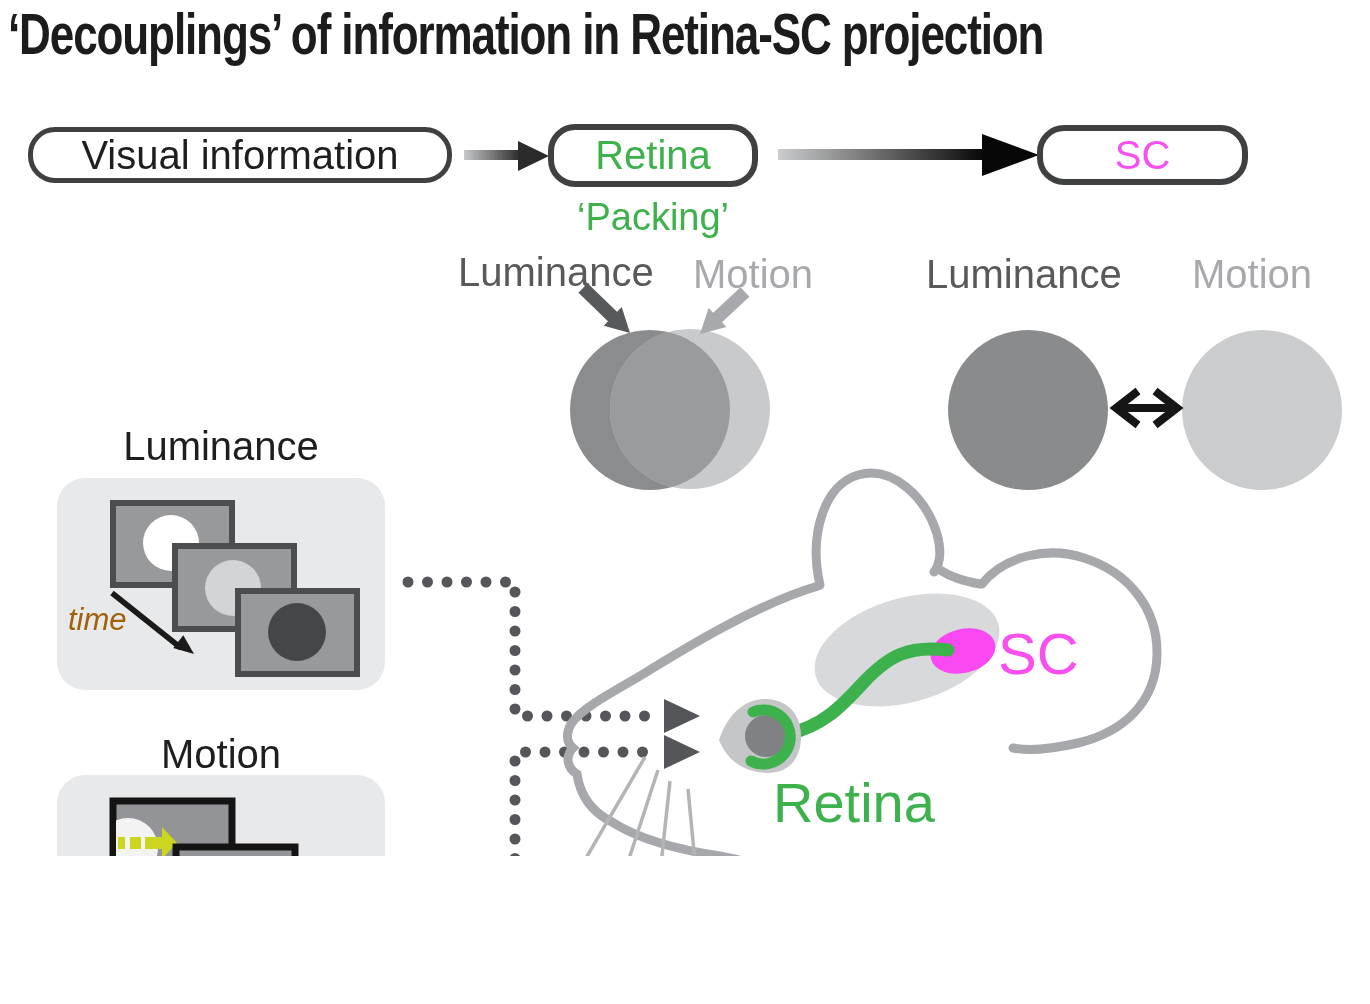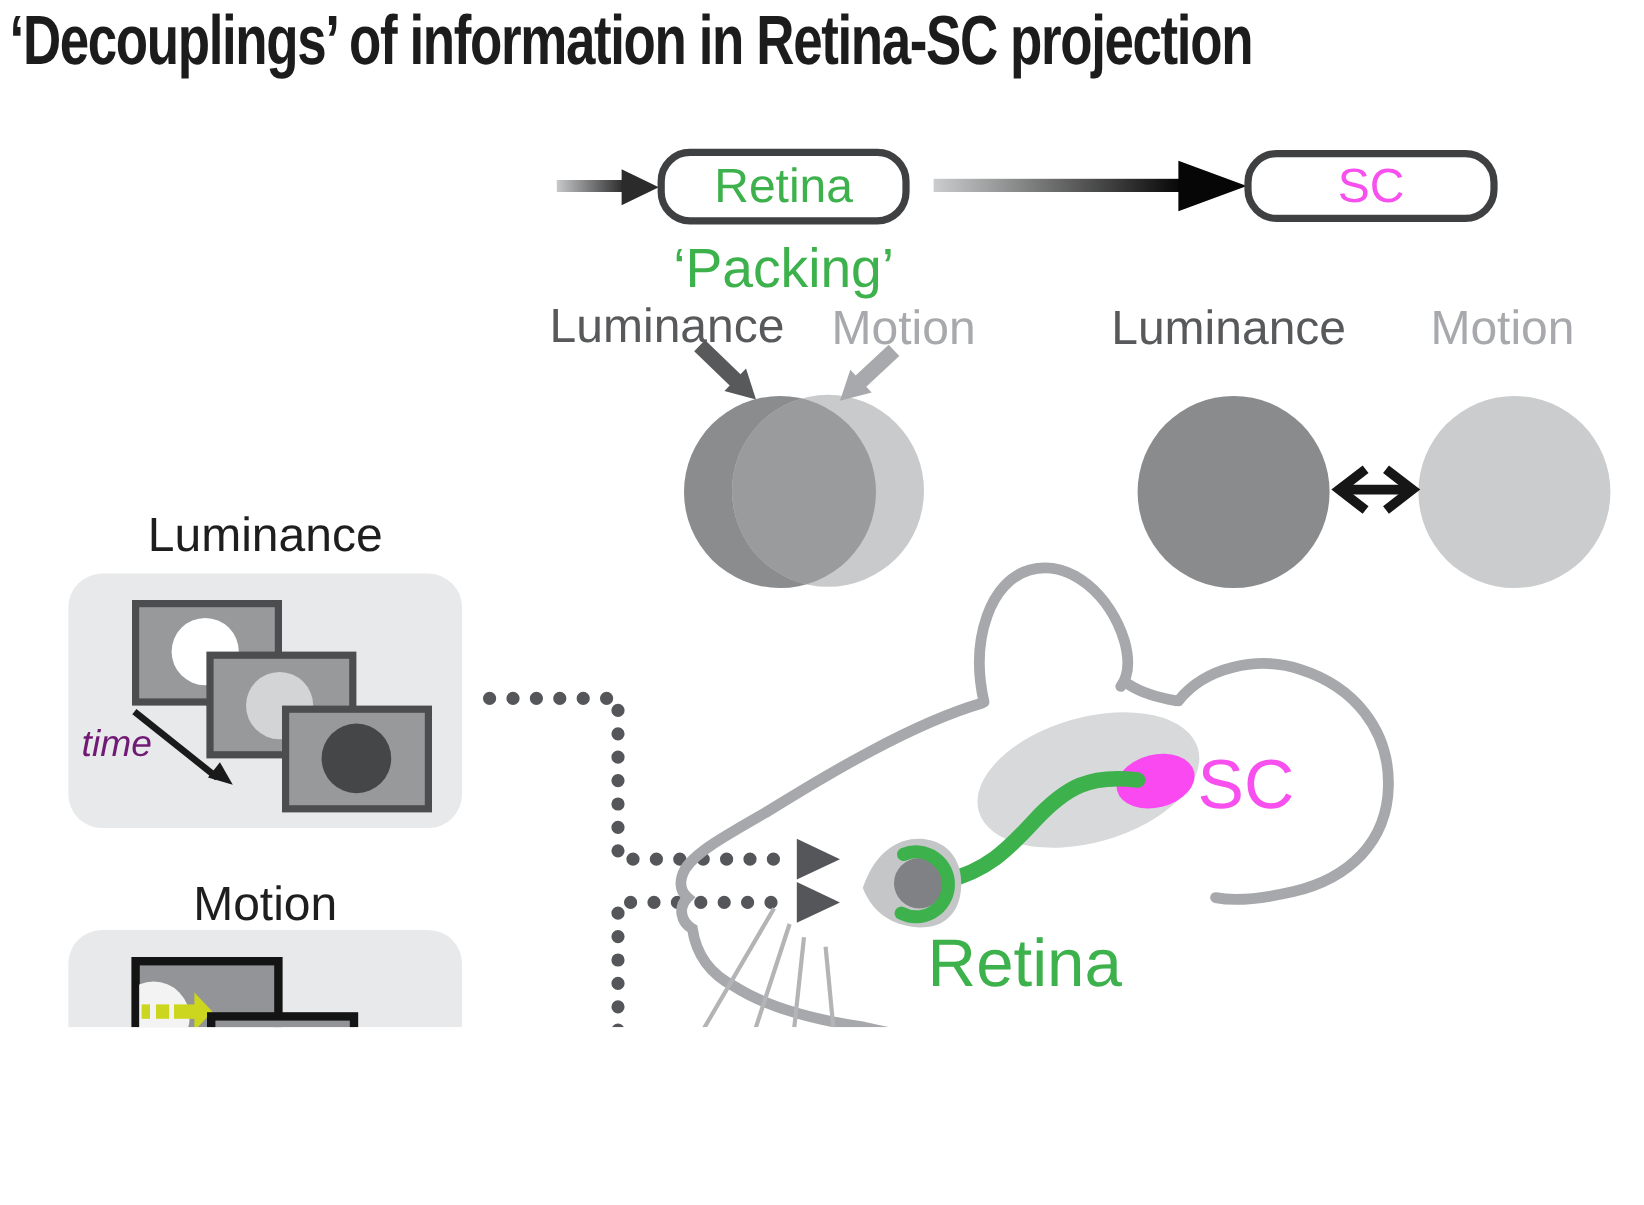--- a/index.html
+++ b/index.html
@@ -11,32 +11,32 @@
   #panel-mot{left:57px;top:775px;}
   .txt{position:absolute;z-index:3;white-space:nowrap;}
   #title{left:8px;top:0px;font-size:58px;font-weight:bold;color:#1c1c1c;letter-spacing:-1.5px;
          transform:scaleX(0.76);transform-origin:0 0;}
   .flowbox{position:absolute;z-index:3;border:5px solid #3f4042;border-radius:27px;background:#fff;
            display:flex;align-items:center;justify-content:center;font-size:40px;color:#1e1e1e;}
   #box-visual{left:28px;top:127px;width:414px;height:46px;}
   #box-retina{left:548px;top:124px;width:198px;height:51px;border-width:6px;color:#3cb14c;}
   #box-sc{left:1037px;top:125px;width:199px;height:48px;border-width:6px;color:#f750ef;}
   .ctr{text-align:center;}
-  #lbl-packing{left:548px;top:196px;width:210px;font-size:46px;color:#3cb14c;}
+  #lbl-packing{left:548px;top:196px;width:210px;font-size:38px;color:#3cb14c;}
   #lbl-unpacking{left:1027px;top:194px;width:231px;font-size:38px;color:#f750ef;}
   .lum-dark{font-size:40px;color:#58595b;}
   .mot-lite{font-size:40px;color:#a7a9ac;}
   #lbl-pack-lum{left:458px;top:250px;}
   #lbl-pack-mot{left:693px;top:252px;}
   #lbl-unp-lum{left:926px;top:252px;}
   #lbl-unp-mot{left:1192px;top:252px;}
   .panel-title{font-size:40px;color:#1e1e1e;width:328px;}
   #lbl-panel-lum{left:57px;top:424px;}
   #lbl-panel-mot{left:57px;top:732px;}
-  .time-lbl{font-style:italic;font-size:31px;color:#701a75;}
+  .time-lbl{font-style:italic;font-size:31px;color:#a16207;}
   #lbl-time-lum{left:68px;top:602px;}
   #lbl-time-mot{left:68px;top:898px;}
   #lbl-mouse-retina{left:773px;top:770px;font-size:56px;color:#3cb14c;}
   #lbl-mouse-sc{left:998px;top:620px;font-size:58px;color:#f750ef;}
 </style>
 </head>
 <body>
 
 <div id="stage">
 
@@ -170,20 +170,23 @@
       <ellipse cx="963" cy="651" rx="33" ry="22" fill="#fa49f1" transform="rotate(-14 963 651)"></ellipse>
       <path d="M 788 734 C 822 726 840 708 862 684 C 888 656 908 645 948 650" stroke="#3cb14c" stroke-width="13" fill="none" stroke-linecap="round"></path>
       <path d="M 719 740 C 730 708 750 698 768 699 C 792 701 802 719 801 739 C 800 760 788 773 767 773 C 749 772 729 765 719 740 Z" fill="#c5c6c8"></path>
       <circle cx="766" cy="736" r="21" fill="#7f8184"></circle>
       <path d="M 753 712 A 27 27 0 1 1 751 761" stroke="#3cb14c" stroke-width="11" fill="none" stroke-linecap="round"></path>
     </g>
   </svg>
 
   <div class="txt" id="title">‘Decouplings’ of information in Retina-SC projection</div>
 
+  <div class="flowbox" id="box-visual">
+    <span>Visual information</span>
+  </div>
   <div class="flowbox" id="box-retina">
     <span>Retina</span>
   </div>
   <div class="flowbox" id="box-sc">
     <span>SC</span>
   </div>
 
   <div class="txt ctr" id="lbl-packing">‘Packing’</div>
 
   <div class="txt lum-dark" id="lbl-pack-lum">Luminance</div>

